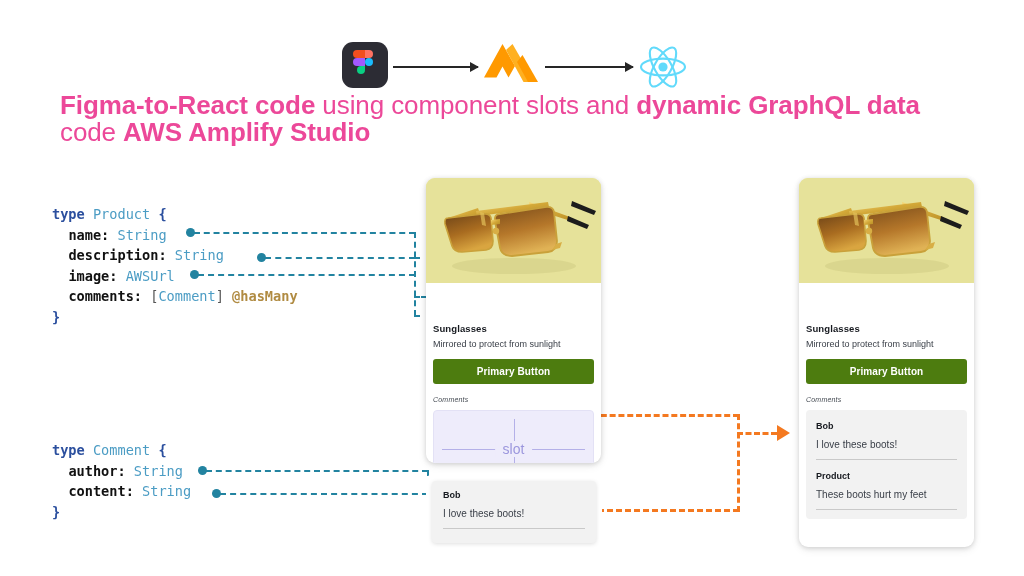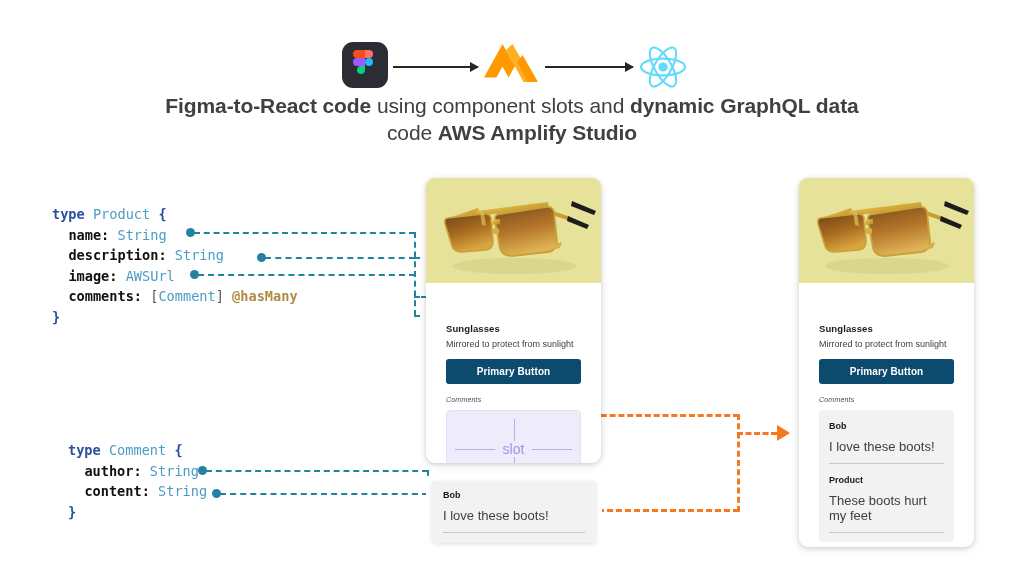--- a/index.html
+++ b/index.html
@@ -31,39 +31,38 @@
     border-left: 9px solid #262626;
     border-top: 5px solid transparent;
     border-bottom: 5px solid transparent;
   }
   .arrow-a { left: 393px; width: 85px; }
   .arrow-b { left: 545px; width: 88px; }
 
   
   .title {
     position: absolute; left: 60px; top: 92px; width: 904px;
-    text-align: center;
-    font-size: 21px; line-height: 27px;
-    color: #404040;
+    font-size: 26px; line-height: 27px;
+    color: #ec4899;
     letter-spacing: -0.1px;
   }
   .title .b { font-weight: bold; }
   .title .n { font-weight: normal; }
 
   
   .code {
     position: absolute;
     font-family: "DejaVu Sans Mono", monospace;
     font-size: 13.6px;
     line-height: 20.6px;
     white-space: pre;
     color: #1a1a1a;
   }
   .code-product { left: 52px; top: 204px; }
-  .code-comment { left: 52px; top: 440px; margin-left: 16px; }
+  .code-comment { left: 52px; top: 440px; }
   .k-type  { color: #2b4f9e; font-weight: bold; }
   .k-name  { color: #4b9cc4; }
   .k-field { color: #111111; font-weight: bold; }
   .k-scalar{ color: #4b9cc4; }
   .k-brack { color: #555555; }
   .k-dir   { color: #b08b42; font-weight: bold; }
   .k-brace { color: #2b4f9e; font-weight: bold; }
 
   
   .dot {
@@ -97,41 +96,41 @@
   .card {
     position: absolute;
     background: #ffffff;
     border-radius: 9px;
     box-shadow: 0 1px 5px rgba(0,0,0,0.16), 0 3px 10px rgba(0,0,0,0.07);
     overflow: hidden;
   }
   .card-mid   { left: 426px; top: 178px; width: 175px; height: 285px; }
   .card-right { left: 799px; top: 178px; width: 175px; height: 369px; }
 
-  .card-pad { padding: 0 20px; margin-top: 40px; }
+  .card-pad { padding: 0 7px; margin-top: 40px; }
 
   .hero {
     position: relative;
     width: 100%; height: 105px;
     background: linear-gradient(160deg,#ece7a4 0%,#e6e29a 55%,#dfda8e 100%);
     overflow: hidden;
   }
   .hero svg { position: absolute; left: 0; top: 0; }
 
   .prod-title {
     font-size: 9.5px; font-weight: bold; color: #16191f;
     margin-top: 10px; letter-spacing: 0.1px;
   }
   .prod-desc {
     font-size: 9px; color: #3b4049; margin-top: 5px;
   }
   .btn-primary {
     display: block; width: 100%;
     margin-top: 10px;
-    background: #0c4a6e;
+    background: #4d7c0f;
     color: #ffffff;
     font-size: 10px; font-weight: bold;
     text-align: center;
     padding: 7px 0 7px;
     border: none; border-radius: 3px;
     letter-spacing: 0.1px;
     cursor: pointer;
     font-family: "Liberation Sans", sans-serif;
   }
   .comments-label {
@@ -166,21 +165,21 @@
   }
 
   
   .comment-box {
     margin-top: 7px; margin-bottom: 12px;
     background: #F2F2F2;
     border-radius: 4px;
     padding: 11px 10px 9px;
   }
   .cmt-author { font-size: 9px; font-weight: bold; color: #16191f; }
-  .cmt-body   { font-size: 13px; color: #3b4049; margin-top: 8px; }
+  .cmt-body   { font-size: 10px; color: #3b4049; margin-top: 8px; }
   .cmt-rule   { height: 1px; background: #c9c9c9; margin-top: 9px; }
   .cmt-gap    { height: 11px; }
 
   
   .card-bob {
     position: absolute; left: 432px; top: 481px;
     width: 164px; height: 62px;
     background: #F2F2F2;
     border-radius: 4px;
     box-shadow: 0 1px 4px rgba(0,0,0,0.13);

